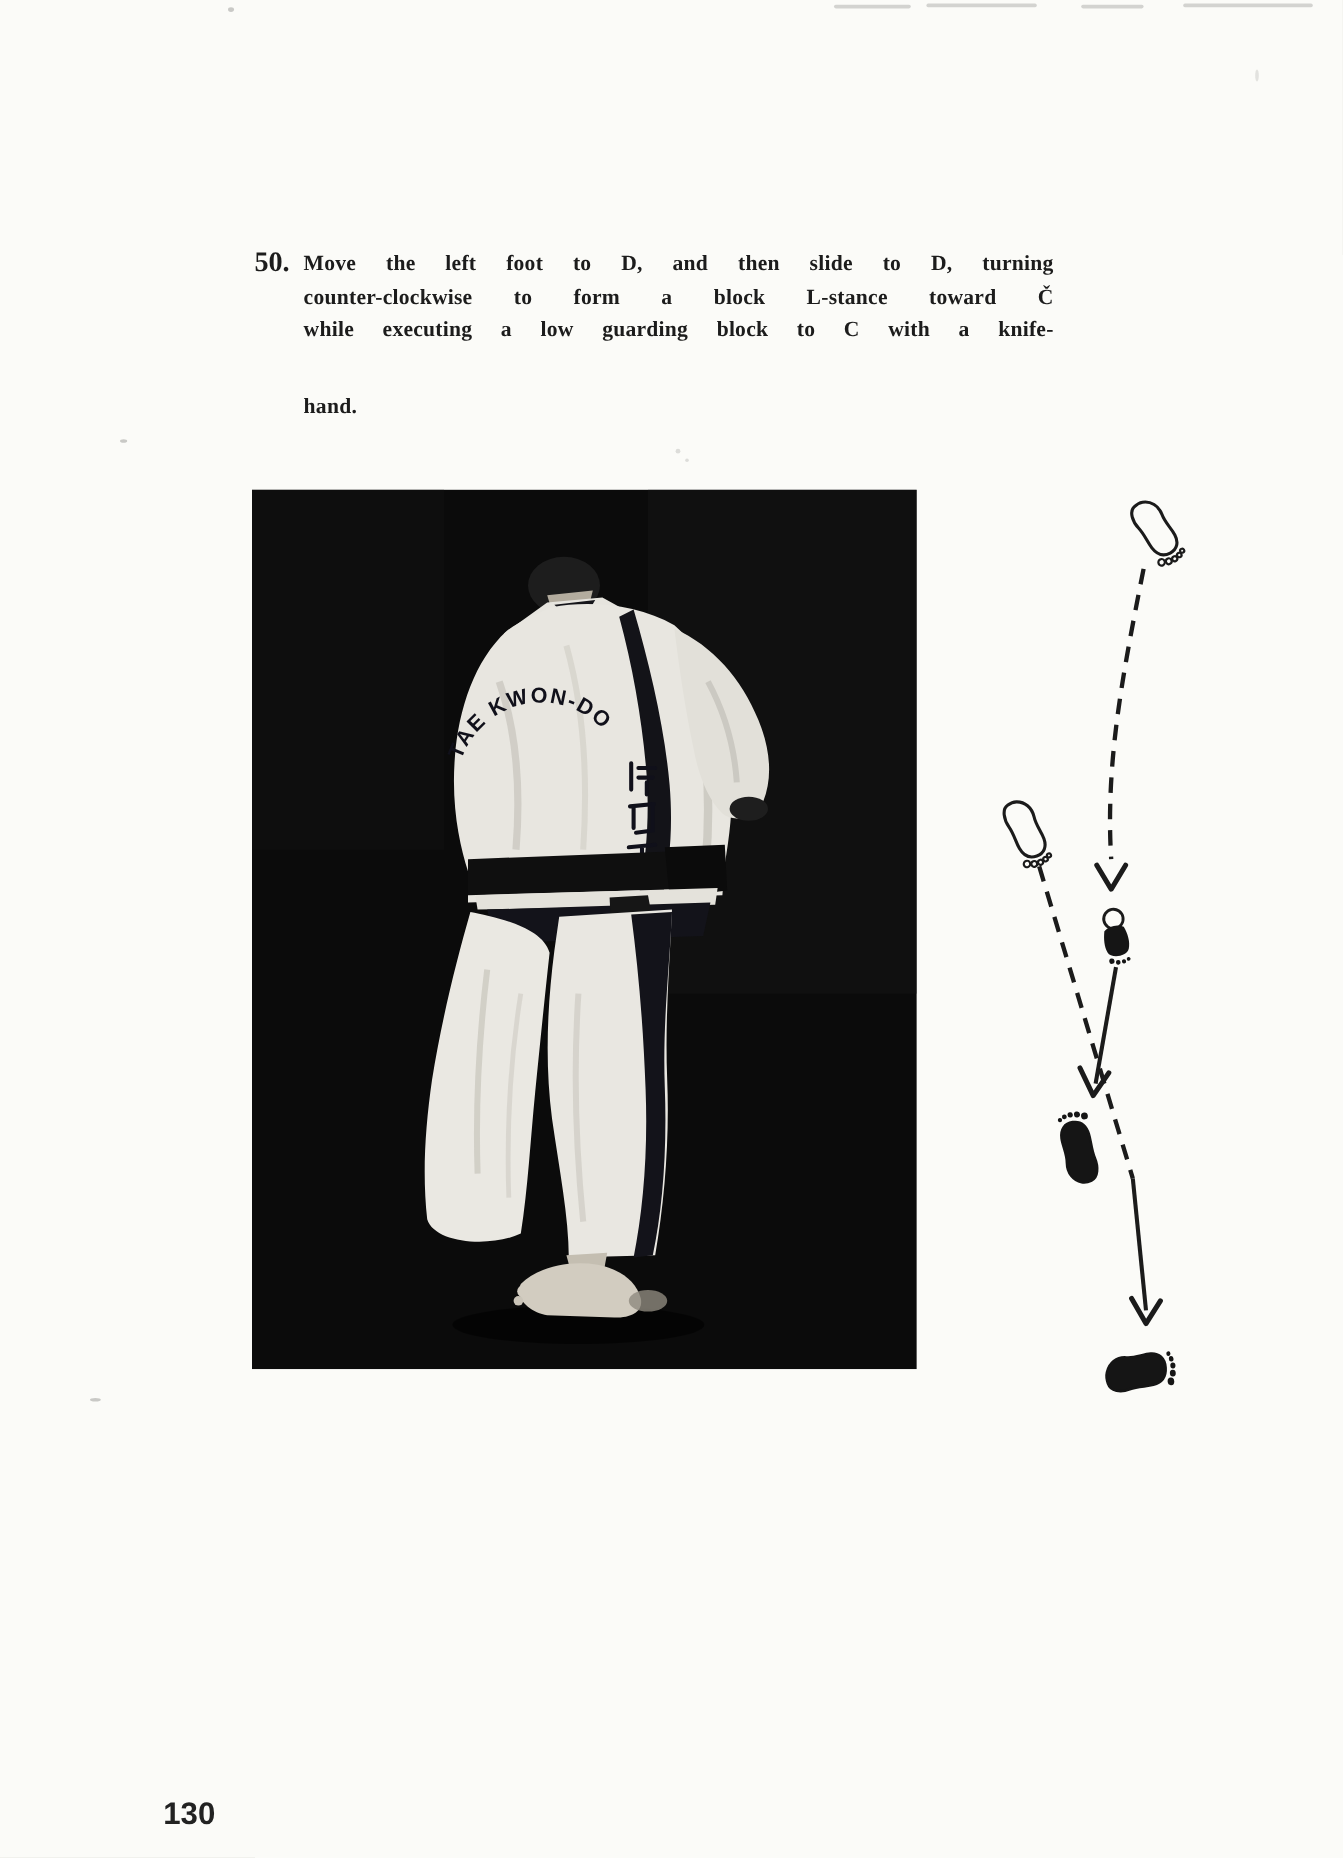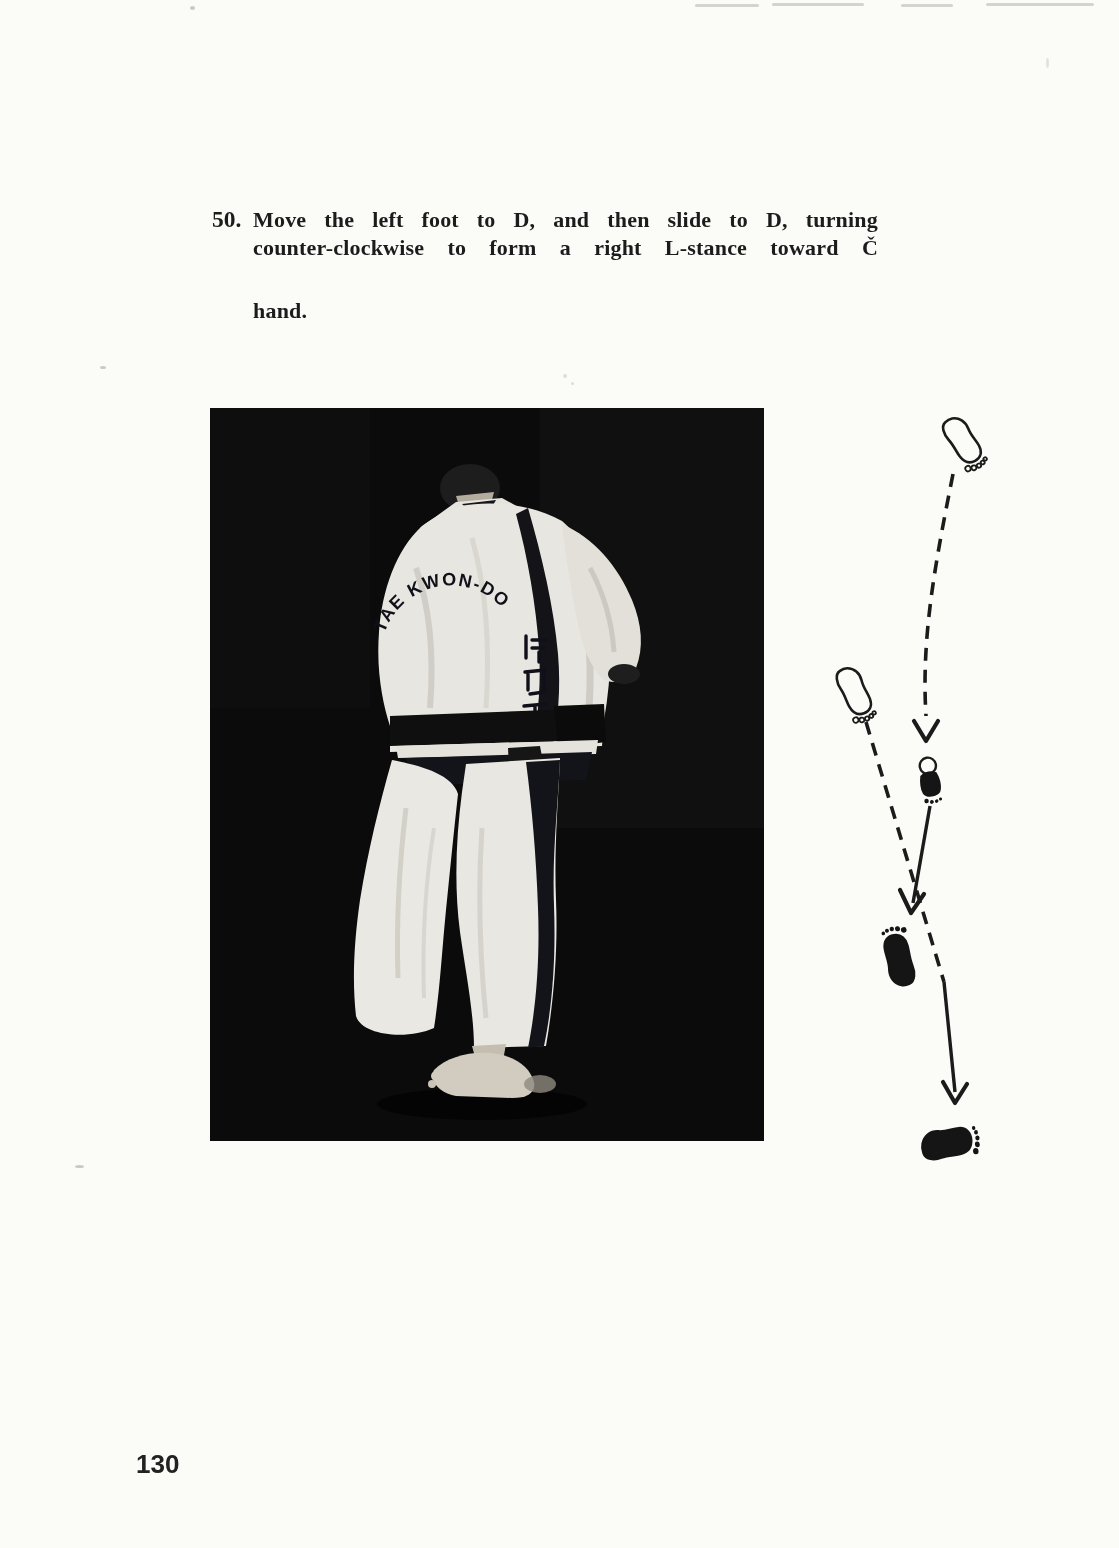--- a/index.html
+++ b/index.html
@@ -14,40 +14,40 @@
   .speck{position:absolute;background:#c9c9c6;border-radius:50%;}
 
   
   #instruction{position:absolute;left:212px;top:206px;width:668px;}
   #instr-num{
     position:absolute;left:0;top:0;
     font-weight:700;font-size:23.5px;line-height:27.5px;
   }
   #instr-lines{margin-left:41px;width:625px;}
   .ln{
-    font-weight:700;font-size:22px;line-height:27.5px;
+    font-weight:700;font-size:18px;line-height:27.5px;
     text-align:justify;text-align-last:justify;
     letter-spacing:.2px;white-space:normal;
   }
   .ln-last{text-align:left;text-align-last:left;margin-top:36px;}
 
   
   #photo{position:absolute;left:210px;top:408px;width:554px;height:733px;}
   #photo svg{display:block;}
 
   
   #diagram{position:absolute;left:810px;top:395px;width:220px;height:790px;}
 
   
   #caption{position:absolute;left:344px;top:1160px;width:320px;}
   .cap-ln{font-weight:700;font-size:21px;line-height:26.5px;letter-spacing:.2px;}
 
   
   #page-number{
-    position:absolute;left:136px;top:1449px;
+    position:absolute;left:136px;top:1496px;
     font-family:"Liberation Sans","DejaVu Sans",sans-serif;
     font-weight:700;font-size:26px;color:#222;
   }
 </style>
 </head>
 <body>
 
 <div id="page">
 
   <div class="streak" style="left:695px;top:4px;width:64px;"></div>
@@ -58,21 +58,22 @@
   <div class="speck" style="left:100px;top:366px;width:6px;height:3px;"></div>
   <div class="speck" style="left:563px;top:374px;width:4px;height:4px;opacity:.6;"></div>
   <div class="speck" style="left:571px;top:382px;width:3px;height:3px;opacity:.6;"></div>
   <div class="speck" style="left:75px;top:1165px;width:9px;height:3px;"></div>
   <div class="speck" style="left:1046px;top:58px;width:3px;height:10px;opacity:.5;"></div>
 
   <div id="instruction">
     <span id="instr-num">50.</span>
     <div id="instr-lines">
       <div class="ln">Move the left foot to D, and then slide to D, turning</div>
-      <div class="ln">counter-clockwise to form a right L-stance toward Č</div>
+      <div class="ln">counter-clockwise to form a block L-stance toward Č</div>
+      <div class="ln">while executing a low guarding block to C with a knife-</div>
       <div class="ln ln-last">hand.</div>
     </div>
   </div>
 
   <div id="photo">
     <svg width="554" height="733" viewBox="0 0 554 733" xmlns="http://www.w3.org/2000/svg">
 
       <rect x="0" y="0" width="554" height="733" fill="#0b0b0b"></rect>
       <rect x="330" y="0" width="224" height="420" fill="#151515" opacity="0.55"></rect>
       <rect x="0" y="0" width="160" height="300" fill="#101010" opacity="0.6"></rect>

